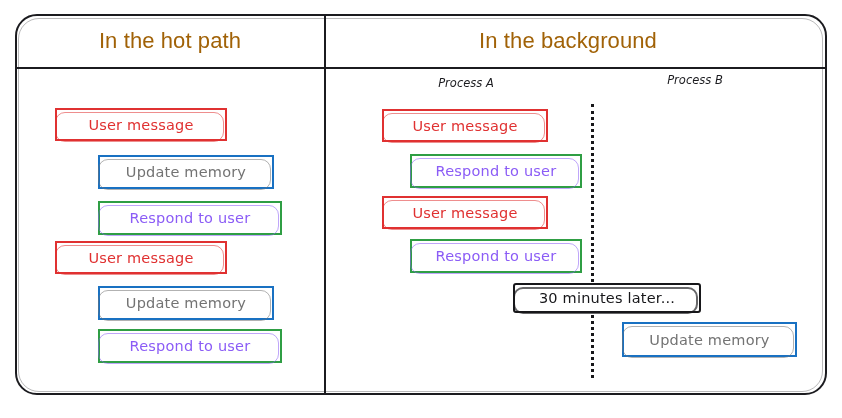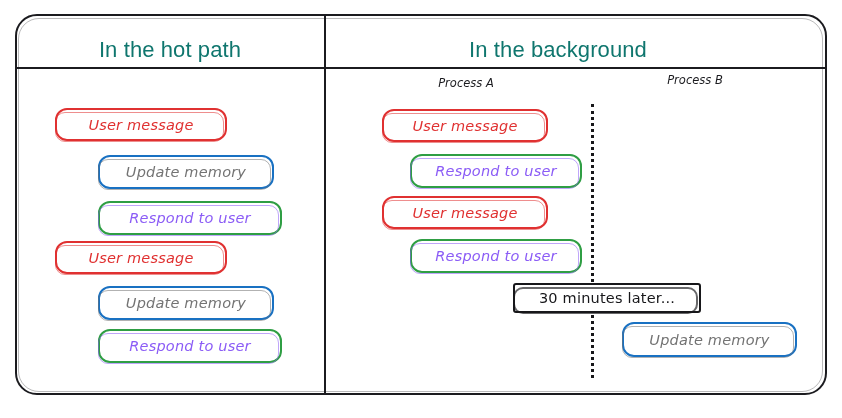--- a/index.html
+++ b/index.html
@@ -45,27 +45,26 @@
     left: 324px; top: 16px;
     width: 0; height: 378px;
     border-left: 2.4px solid #1b1b1f;
   }
 
   .col-title {
     position: absolute;
     top: 28px;
     text-align: center;
     font-size: 22px;
-    color: #0f766e;
+    color: #a16207;
     letter-spacing: 0.1px;
     white-space: nowrap;
-    margin-top: 9px;
   }
   #title-hot   { left: 16px;  width: 308px; }
-  #title-bg    { left: 316px; width: 484px; }
+  #title-bg    { left: 326px; width: 484px; }
 
   
   .proc-label {
     position: absolute;
     font-family: "DejaVu Sans", sans-serif;
     font-size: 11.5px;
     font-style: italic;
     color: #1b1b1f;
     white-space: nowrap;
     text-align: center;
@@ -82,25 +81,24 @@
   }
 
   
   .pill {
     position: absolute;
     display: flex;
     align-items: center;
     justify-content: center;
     border-width: 2.3px;
     border-style: solid;
-    border-radius: 12px;
+    border-radius: 0;
     background: #ffffff;
     font-family: "DejaVu Sans", sans-serif;
     font-size: 14.5px;
-    font-style: italic;
     white-space: nowrap;
     letter-spacing: 0.2px;
   }
   .pill::before {
     
     content: "";
     position: absolute;
     left: -2.5px; top: 1.5px;
     right: 1.5px; bottom: -2.5px;
     border: 1.5px solid currentColor;

